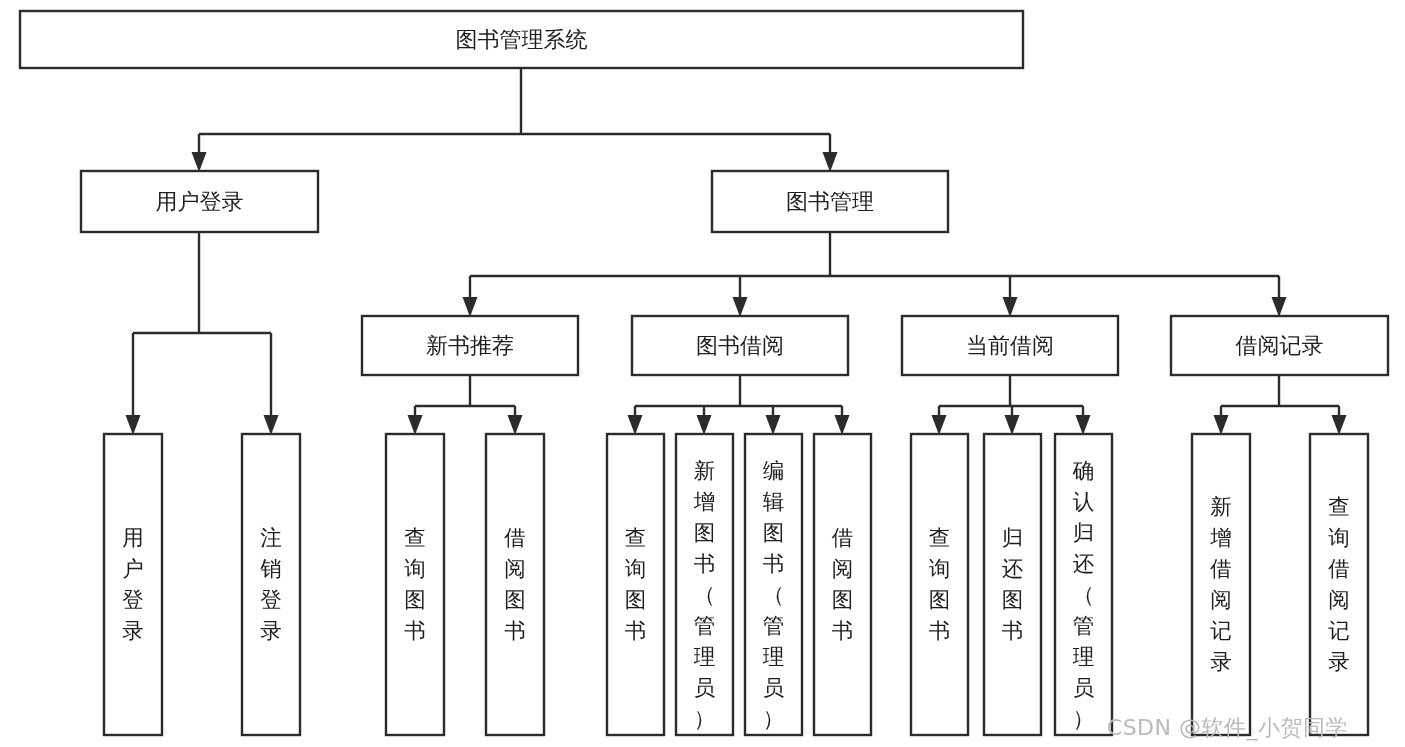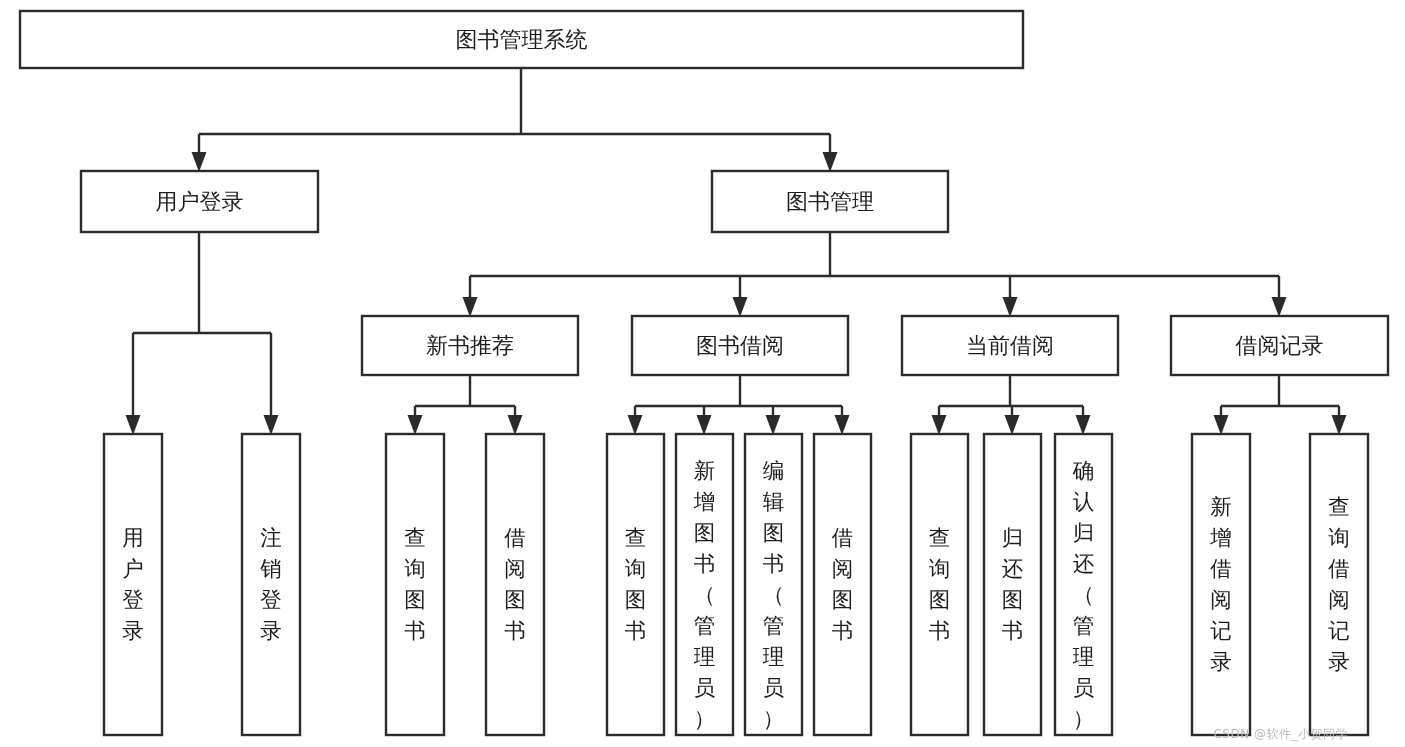--- a/index.html
+++ b/index.html
@@ -53,21 +53,21 @@
     font-size: 22px;
   }
   .node-label.vertical {
     font-size: 21.5px;
   }
   .watermark-text {
     position: absolute;
     right: 14px;
     bottom: 4px;
     font-family: "DejaVu Sans", "Liberation Sans", sans-serif;
-    font-size: 12px;
+    font-size: 22px;
     color: #b9b9b9;
     white-space: nowrap;
     letter-spacing: 0.5px;
     pointer-events: none;
   }
 </style>
 </head>
 <body>
 
 <div id="diagram-root">

